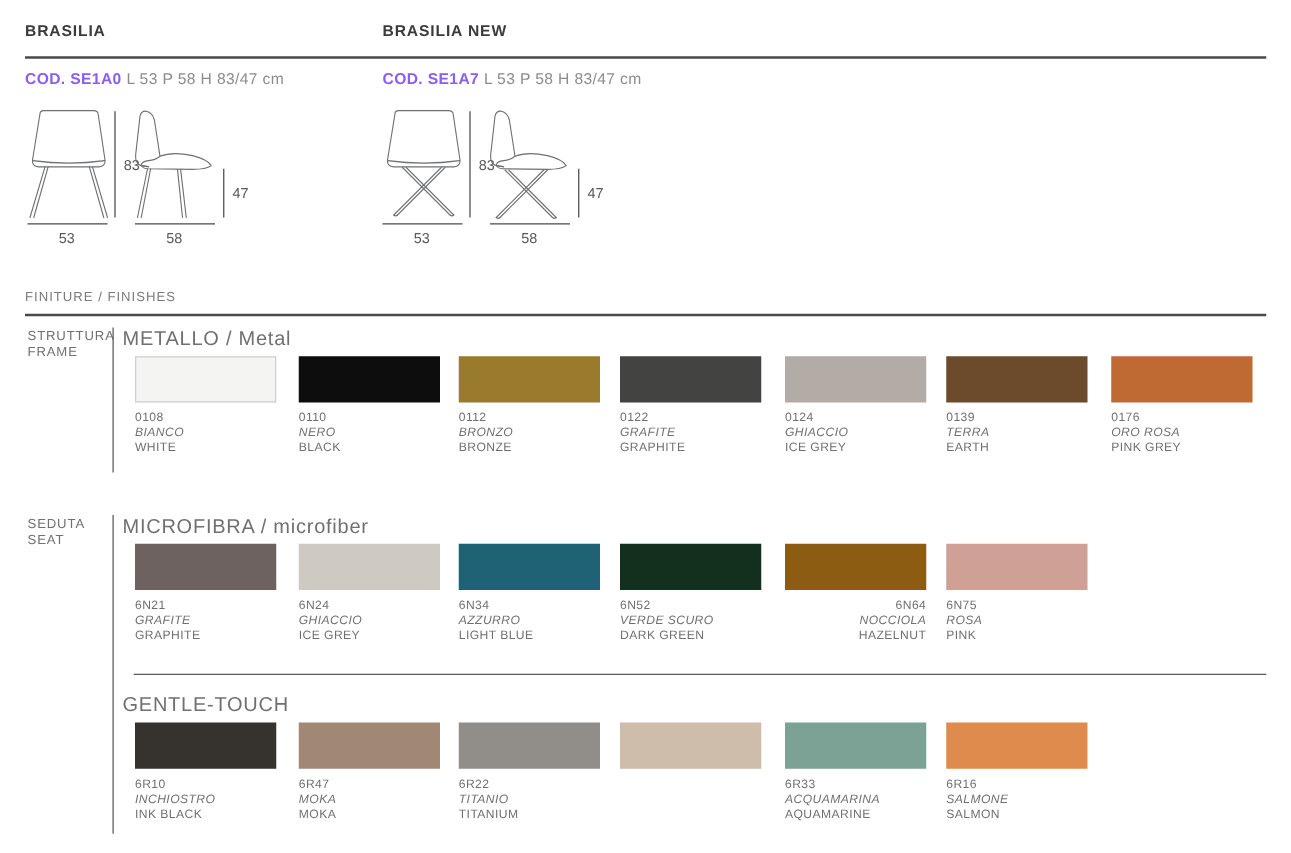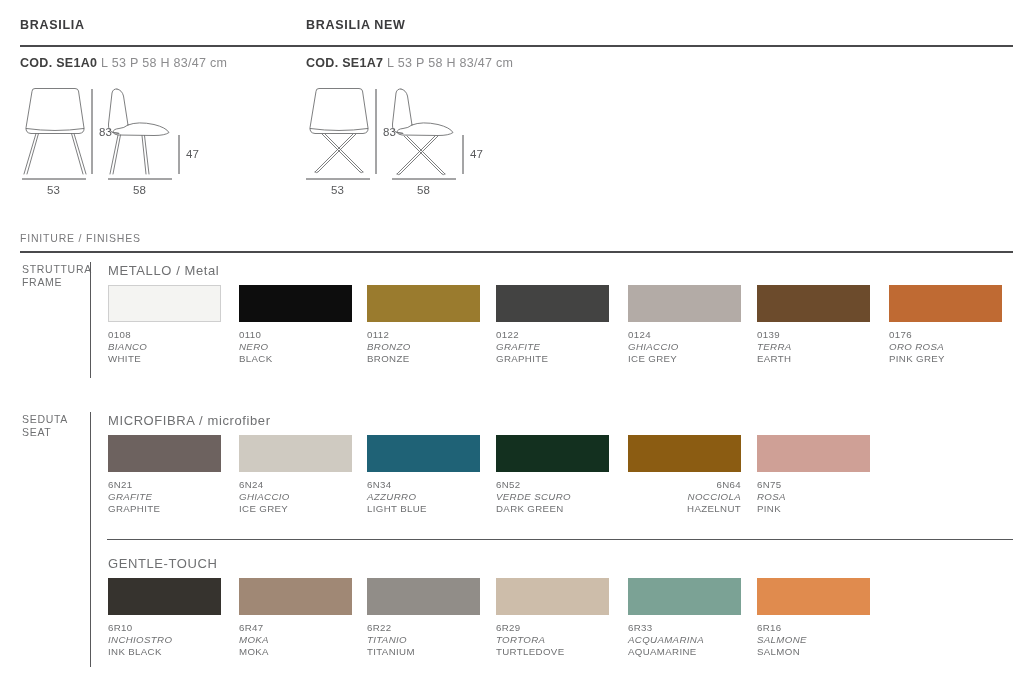--- a/index.html
+++ b/index.html
@@ -40,21 +40,21 @@
 
   .code-line {
     position: absolute;
     font-size: 12.5px;
     color: #8c8c8e;
     letter-spacing: 0.3px;
     white-space: nowrap;
   }
   .code-line .code {
     font-weight: bold;
-    color: #404040;
+    color: #8b5cf6;
   }
   #model-0-code { left: 20px; top: 56px; }
   #model-1-code { left: 306px; top: 56px; }
 
   
   .draw-block { position: absolute; top: 84px; }
   #model-0-draw { left: 14px; }
   #model-1-draw { left: 298px; }
   .draw-block svg { display: block; }
 
@@ -107,23 +107,23 @@
   #frame-vline { height: 116px; }
   #seat-vline  { height: 255px; }
 
   .subgroup { position: absolute; left: 0; width: 1033px; }
   #subgroup-metal   { top: 0px; }
   #subgroup-micro   { top: 0px; }
   #subgroup-gentle  { top: 143px; }
 
   .subgroup-title {
     position: absolute;
-    left: 108px;
+    left: 98px;
     top: 0;
-    font-size: 13px;
+    font-size: 16px;
     letter-spacing: 0.6px;
     color: #6f7072;
     white-space: nowrap;
   }
 
   .sub-rule {
     position: absolute;
     left: 107px;
     top: -17px;
     width: 906px;
@@ -442,25 +442,20 @@
           <div class="swatch-cell" style="left: 367px;">
             <div class="swatch tex-gentle" style="background: rgb(145, 141, 136);"></div>
             <div class="swatch-text">
               <span class="sw-code">6R22</span>
               <span class="sw-it">TITANIO</span>
               <span class="sw-en">TITANIUM</span>
             </div>
           </div>
           <div class="swatch-cell" style="left: 496px;">
             <div class="swatch tex-gentle" style="background: rgb(205, 189, 170);"></div>
-            <div class="swatch-text">
-              <span class="sw-code">6R29</span>
-              <span class="sw-it">TORTORA</span>
-              <span class="sw-en">TURTLEDOVE</span>
-            </div>
           </div>
           <div class="swatch-cell" style="left: 628px;">
             <div class="swatch tex-gentle" style="background: rgb(123, 162, 149);"></div>
             <div class="swatch-text">
               <span class="sw-code">6R33</span>
               <span class="sw-it">ACQUAMARINA</span>
               <span class="sw-en">AQUAMARINE</span>
             </div>
           </div>
           <div class="swatch-cell" style="left: 757px;">

